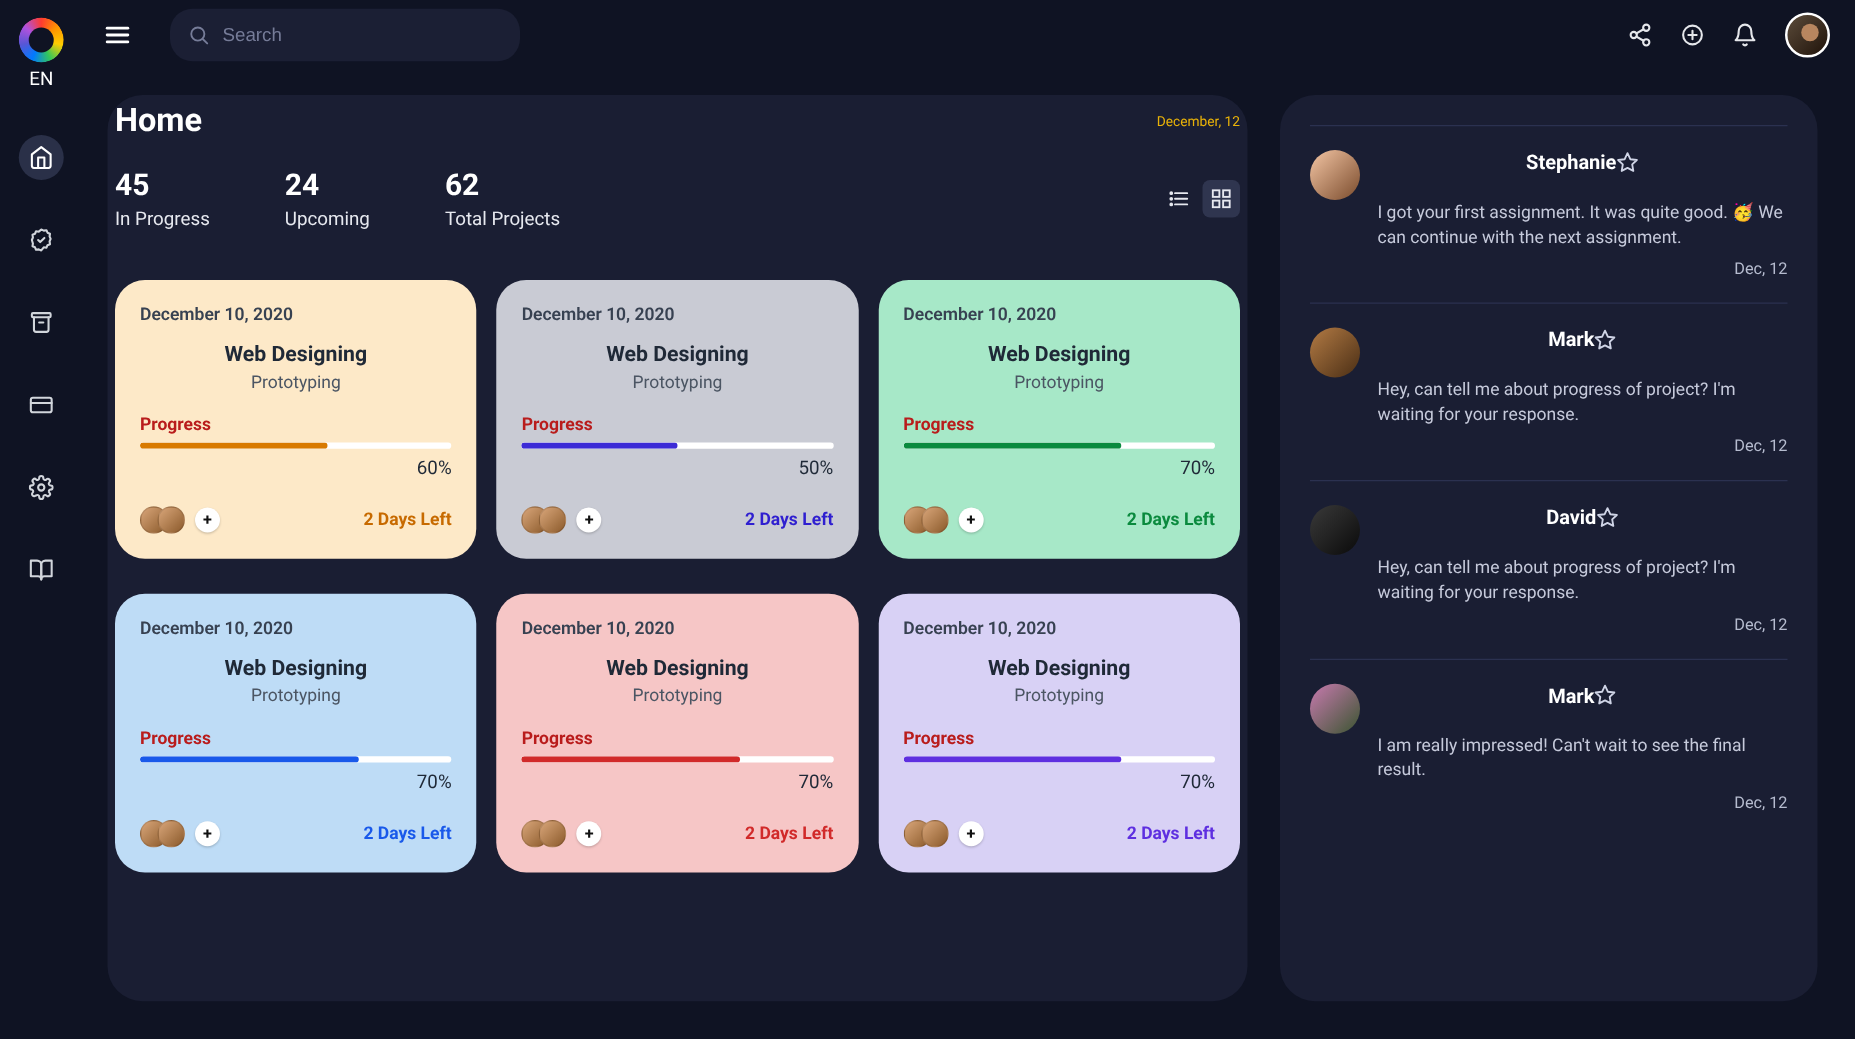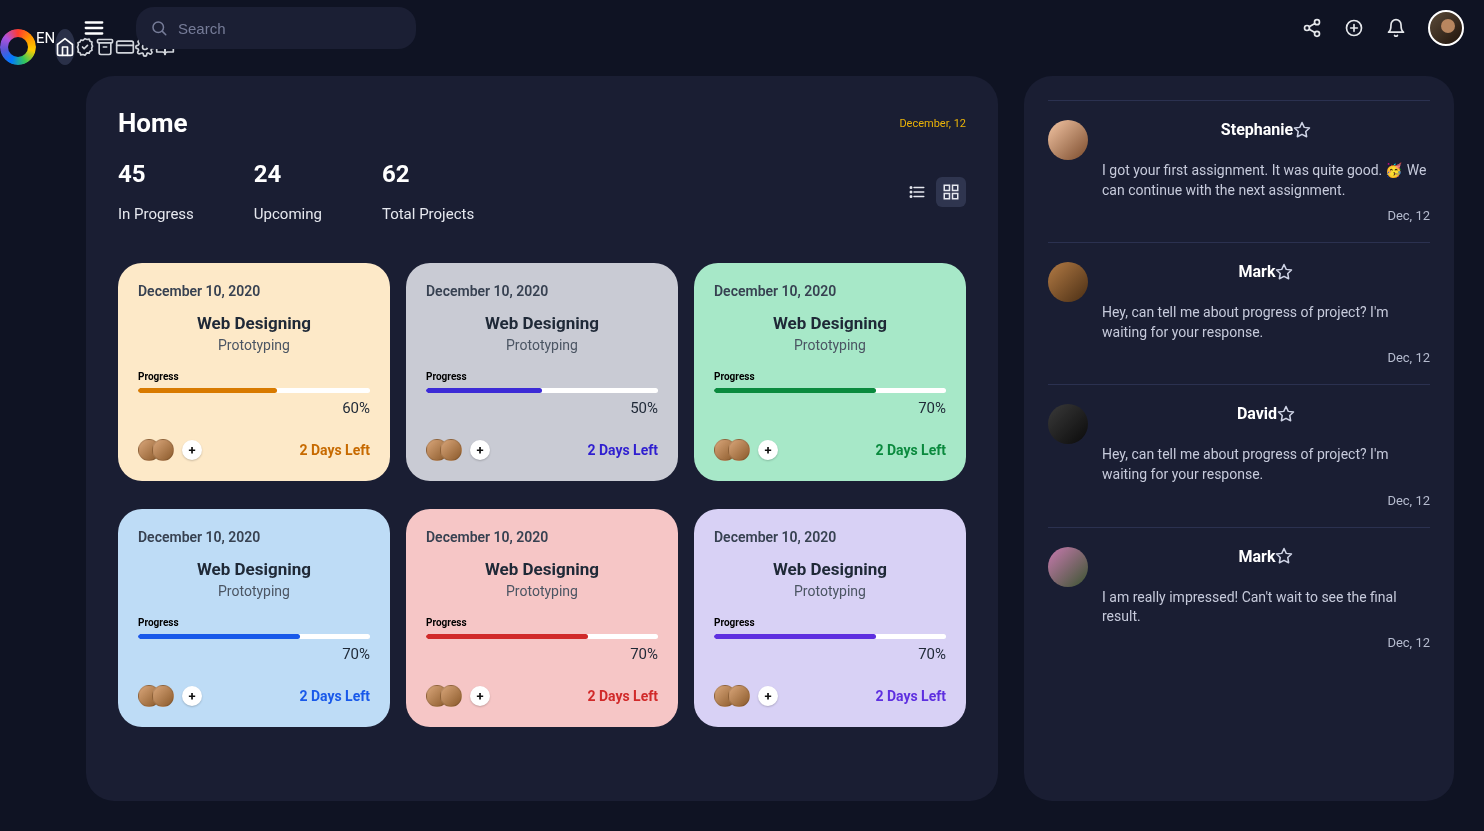--- a/index.html
+++ b/index.html
@@ -8,22 +8,23 @@
   background: #0f1323;
   color: #fff;
   width: 1484px;
   height: 831px;
   overflow: hidden;
   display: flex;
 }
 .sidebar {
   width: 66px;
   display: flex;
-  flex-direction: row;
-  padding-top: 29px;
+  flex-direction: column;
+  align-items: center;
+  padding-top: 14px;
 }
 .logo {
   width: 36px;
   height: 36px;
   position: relative;
   margin-bottom: 4px;
 }
 .logo-ring {
   width: 36px; height: 36px; border-radius: 50%;
   position: relative; overflow: hidden;
@@ -121,21 +122,21 @@
 }
 .content-row {
   flex: 1;
   display: flex;
   gap: 26px;
   padding: 20px 30px 30px 20px;
 }
 .panel {
   background: #1a1e33;
   border-radius: 28px;
-  padding: 32px;
+  padding: 6px;
 }
 .home-panel {
   flex: 1;
   display: flex;
   flex-direction: column;
 }
 .home-header {
   display: flex;
   justify-content: space-between;
   align-items: center;
@@ -144,21 +145,21 @@
 .home-title { font-size: 26px; font-weight: 700; }
 .home-date { font-size: 11px; color: #eab308; }
 .stats-row {
   display: flex;
   justify-content: space-between;
   align-items: center;
   margin-bottom: 28px;
 }
 .stats-group { display: flex; gap: 60px; }
 .stat-value { font-size: 24px; font-weight: 700; }
-.stat-label { font-size: 15px; color:#e6e8ef; margin-top:17px;text-align:right; }
+.stat-label { font-size: 15px; color:#e6e8ef; margin-top:4px;text-align:right; }
 .view-toggles { display: flex; gap: 4px; }
 .view-btn {
   width: 30px; height: 30px; border-radius: 6px;
   display:flex; align-items:center; justify-content:center;
   cursor:pointer;
 }
 .view-btn.active { background: #2f354f; }
 .grid {
   display: grid;
   grid-template-columns: repeat(3, 1fr);
@@ -168,21 +169,21 @@
   border-radius: 24px;
   padding: 20px;
   color: #1f2937;
   display:flex;
   flex-direction:column;
   margin-top:12px;
 }
 .card-date { font-size: 14px; font-weight: 600; color: #374151; }
 .card-title { text-align:center; font-size:17px; font-weight:700; margin-top:14px; color:#1f2937; }
 .card-sub { text-align:center; font-size:14px; color:#4b5563; margin-top:4px; margin-bottom:18px; }
-.card-prog-label { font-size:10px; font-weight:700; color:#000000; }
+.card-prog-label { font-size:14px; font-weight:700; color:#b91c1c; }
 .progress-bar {
   height: 5px; border-radius: 4px; background: #fff; margin-top:6px; overflow:hidden;
 }
 .progress-fill { height:100%; border-radius:4px; }
 .card-pct { text-align:right; font-size:15px; font-weight:400; margin-top:6px; }
 .card-footer { display:flex; align-items:center; justify-content:space-between; margin-top:22px; }
 .participants { display:flex; align-items:center; }
 .participant {
   width:22px; height:22px; border-radius:50%;
   border:1px solid rgba(0,0,0,0.1);

